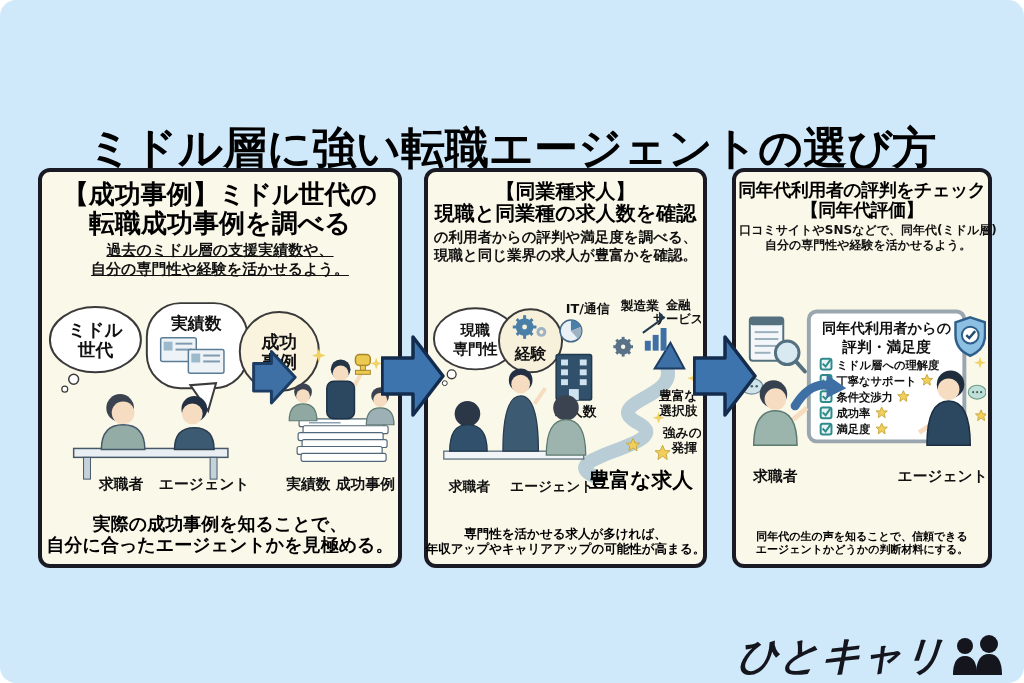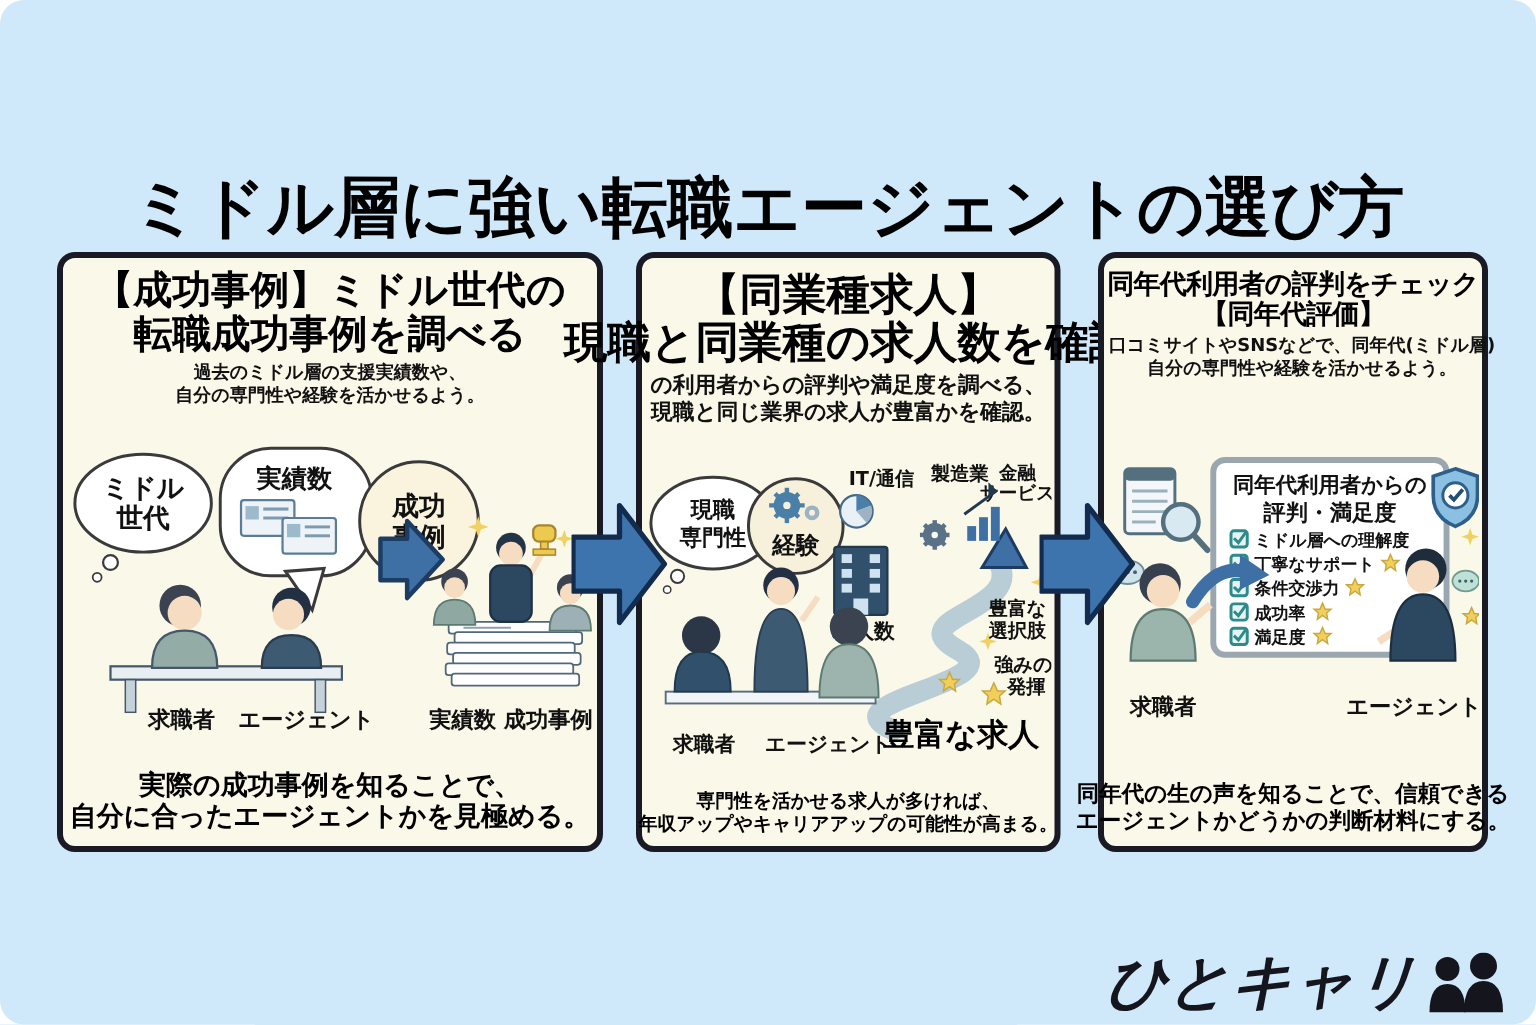--- a/index.html
+++ b/index.html
@@ -2,47 +2,47 @@
 <html lang="ja"><head>
 <meta charset="utf-8">
 <style>
   html,body{margin:0;padding:0;}
   body{
     width:1024px;height:683px;position:relative;background:#ffffff;
     font-family:"DejaVu Sans","Liberation Sans",sans-serif;overflow:hidden;
   }
   .canvas{position:absolute;inset:0;background:#cfe9fb;border-radius:16px;}
   .main-title{
-    position:absolute;top:80px;left:0;width:100%;text-align:center;
+    position:absolute;top:90px;left:0;width:100%;text-align:center;
     font-size:44px;font-weight:900;color:#000;white-space:nowrap;
   }
   .panels{position:absolute;left:38px;top:156px;display:flex;margin-top:12px;}
   .panel{
     background:#faf8e9;border:4px solid #1a1a24;border-radius:12px;height:400px;
     box-sizing:border-box;display:flex;flex-direction:column;align-items:center;
     padding:8px 2px 8px;
   }
   .panel1{width:364px;margin-right:22px;}
   .panel2{width:283px;margin-right:25px;}
   .panel3{width:260px;}
   .p-title{font-weight:900;color:#000;text-align:center;line-height:1.12;white-space:nowrap;}
   .panel1 .p-title{font-size:26px;}
-  .panel2 .p-title{font-size:29px;}
+  .panel2 .p-title{font-size:20px;}
   .panel3 .p-title{font-size:18px;letter-spacing:-0.5px;}
   .p-desc{font-weight:700;color:#111;text-align:center;line-height:1.25;margin-top:3px;white-space:nowrap;}
-  .panel1 .p-desc{font-size:12px;}
+  .panel1 .p-desc{font-size:15px;text-decoration:underline;}
   .panel2 .p-desc{font-size:14.5px;}
   .panel3 .p-desc{font-size:12px;padding-left:12px;}
   .illus{flex:1;width:100%;margin-top:2px;min-height:0;}
   .illus svg{width:100%;height:100%;display:block;}
   svg text{font-family:"DejaVu Sans","Liberation Sans",sans-serif;}
   .p-footer{font-weight:800;color:#000;text-align:center;line-height:1.2;white-space:nowrap;}
   .panel1 .p-footer{font-size:18px;}
   .panel2 .p-footer{font-size:12.5px;}
-  .panel3 .p-footer{font-size:15px;}
+  .panel3 .p-footer{font-size:11px;}
   .gap-arrow{position:absolute;z-index:5;}
   .gap-arrow-1{left:381px;top:334px;}
   .gap-arrow-2{left:693px;top:334px;}
   .logo{position:absolute;right:20px;bottom:8px;display:flex;align-items:flex-end;gap:5px;z-index:6;}
   .logo-text{
     font-size:40px;font-weight:900;font-style:italic;color:#15151d;
     transform:skewX(-5deg);line-height:1;letter-spacing:0.5px;
   }
 </style>
 </head>

